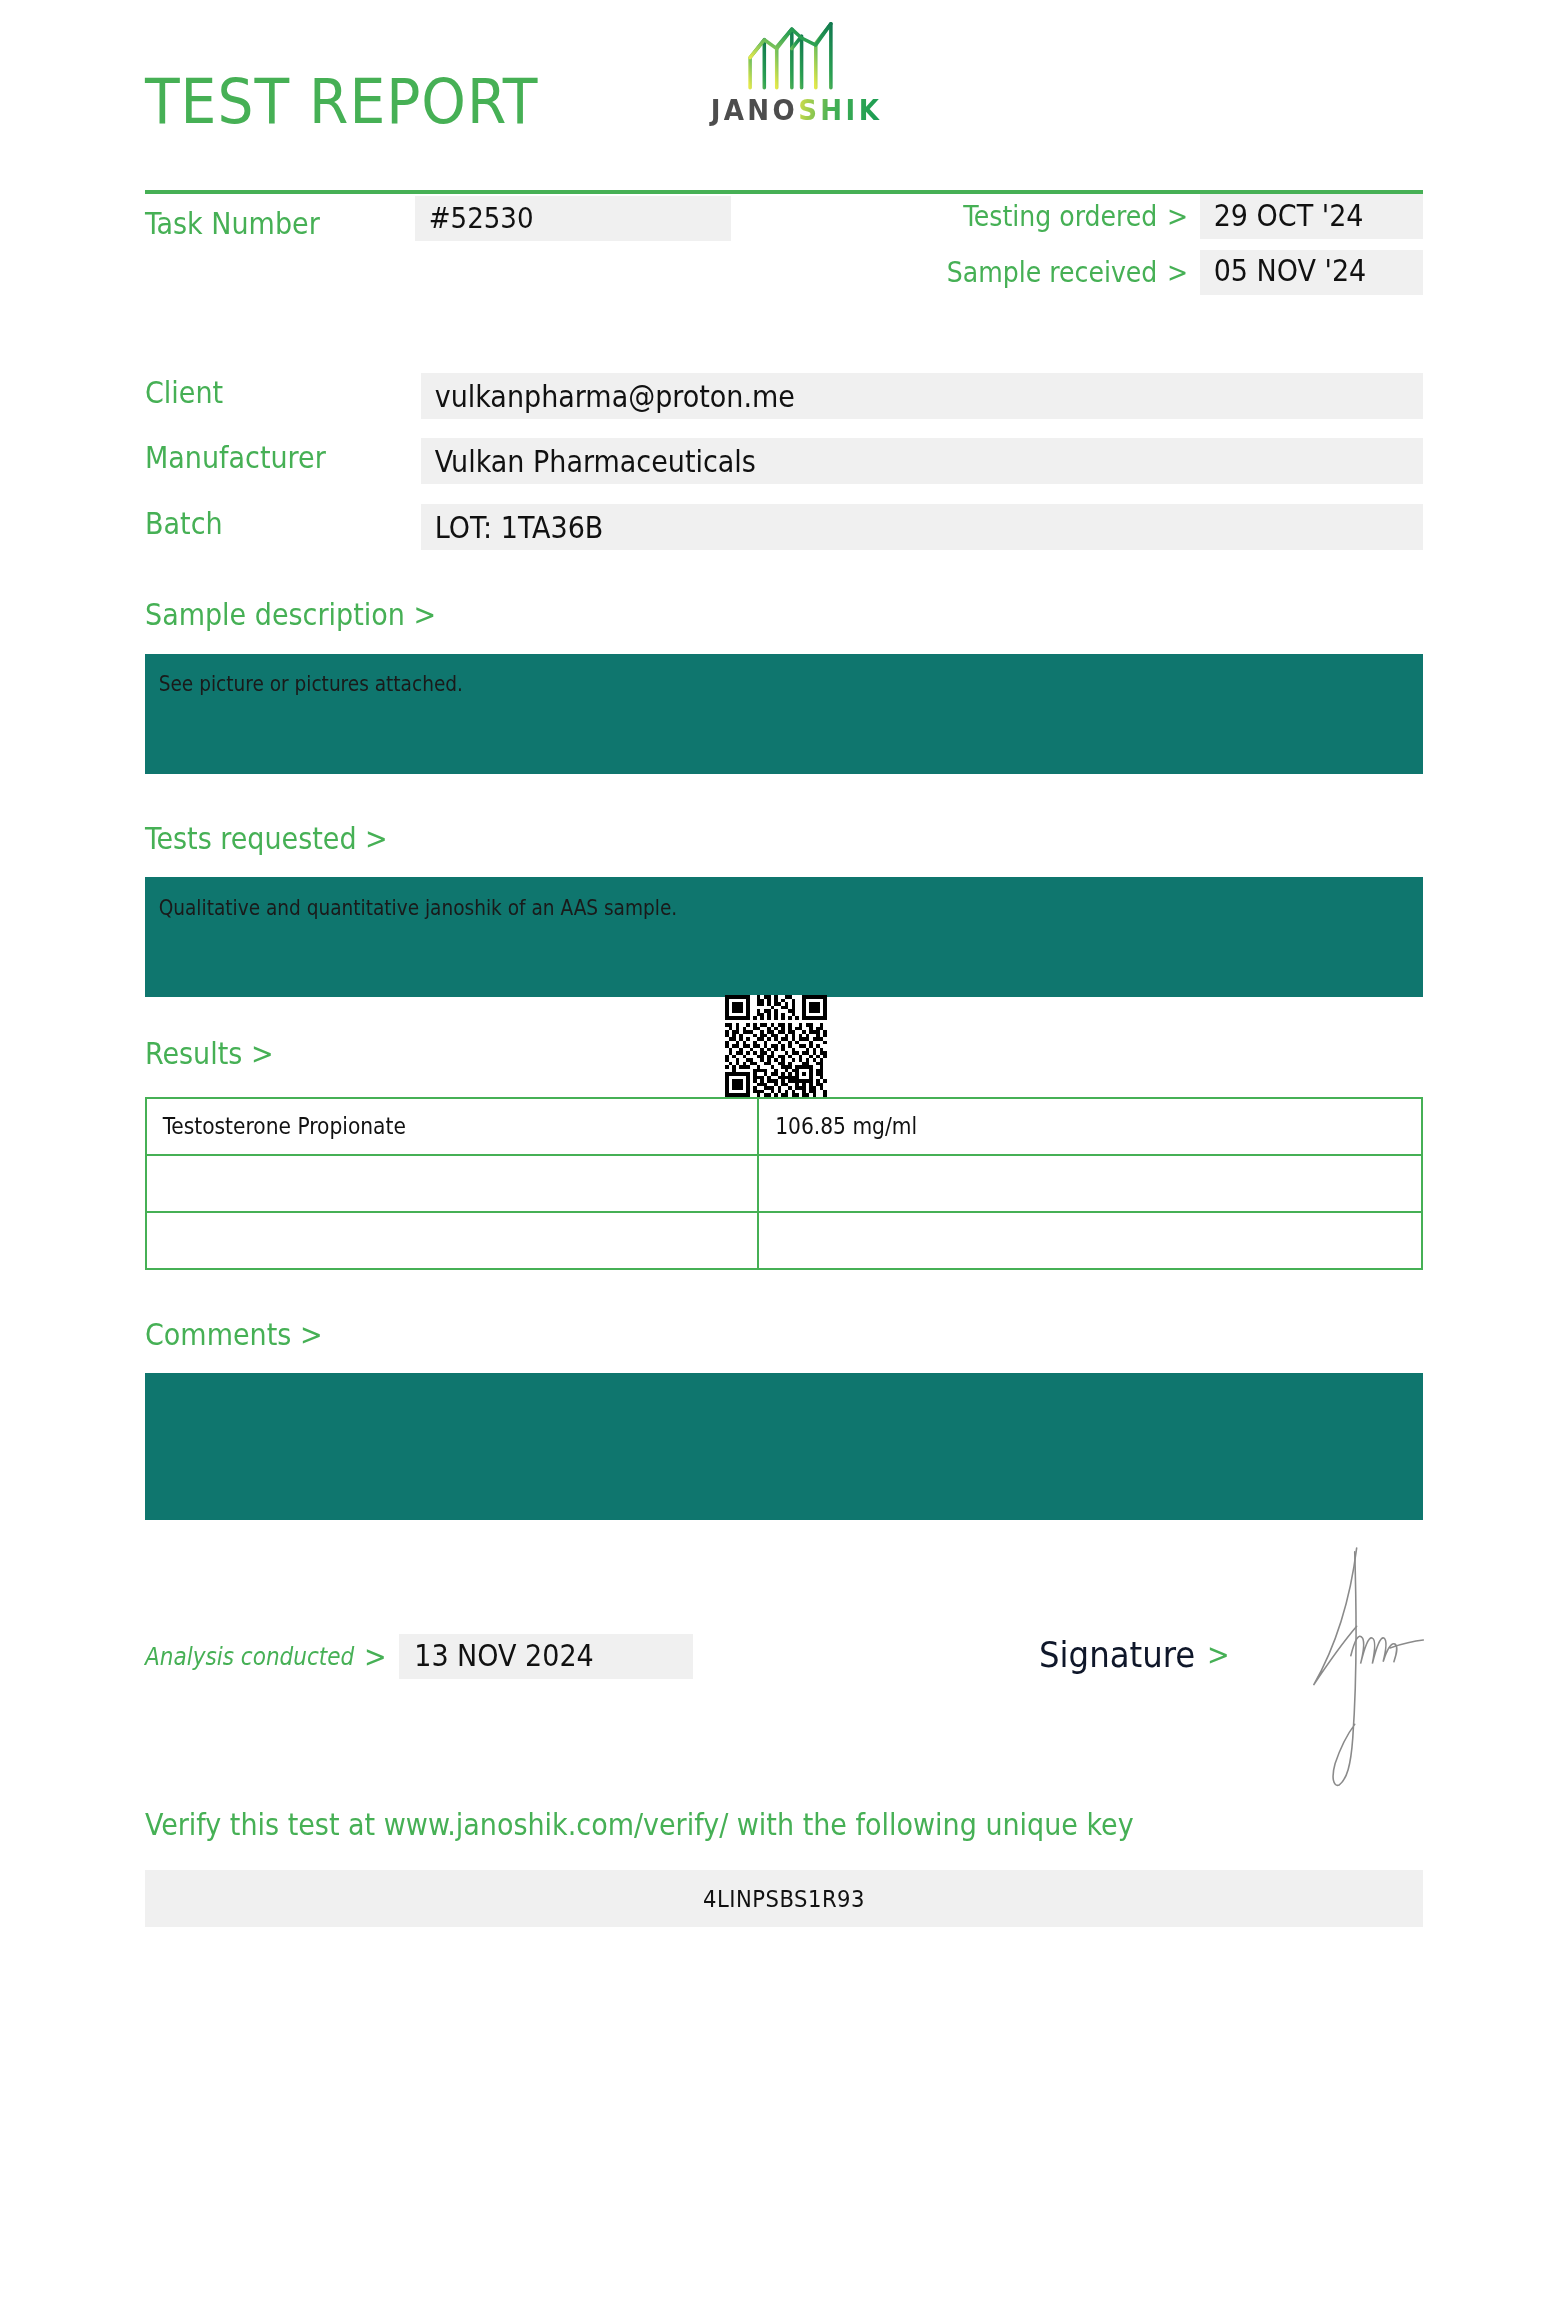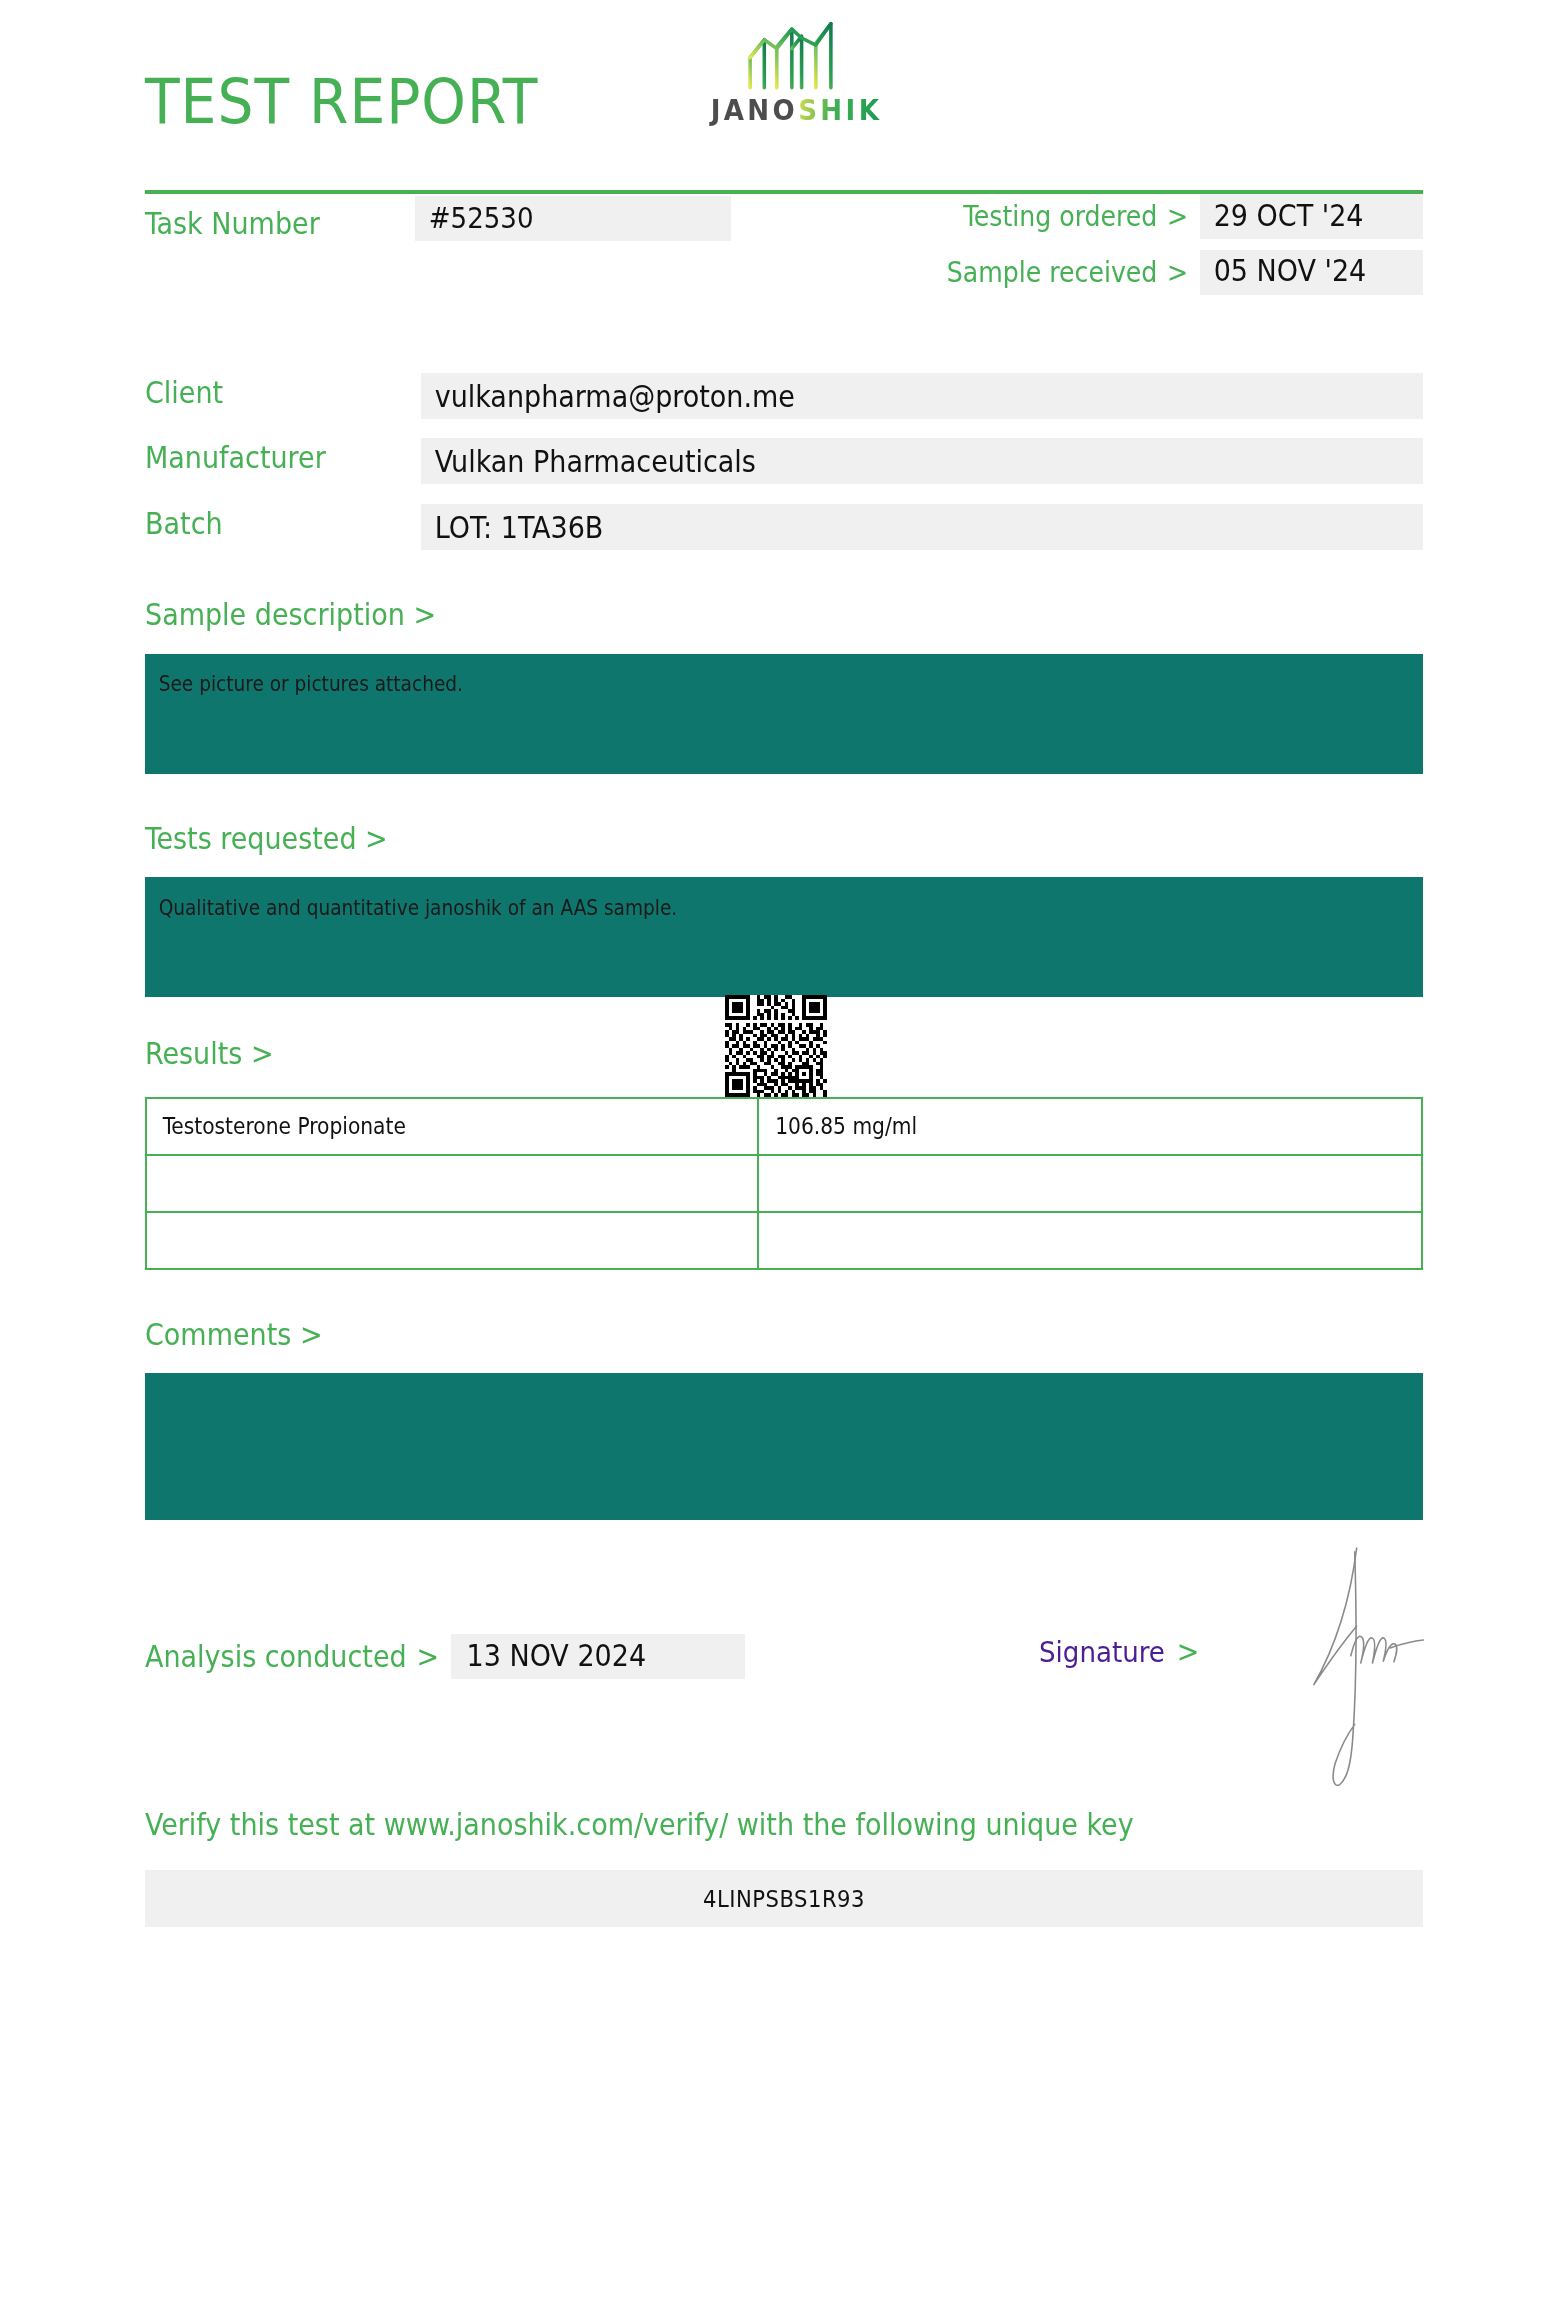--- a/index.html
+++ b/index.html
@@ -246,24 +246,25 @@
 
   .analysis {
     position: absolute;
     left: 0;
     top: 51px;
     display: flex;
     align-items: stretch;
     height: 45px;
   }
   .analysis-label {
-    font-size: 30px;
+    font-size: 24px;
     color: #46b055;
     align-self: center;
     white-space: nowrap;
+    font-style: italic;
   }
   .analysis-chev {
     font-size: 30px;
     color: #46b055;
     align-self: center;
     margin: 0 11.8px 0 9.8px;
   }
   .analysis-value {
     background: #f0f0f0;
     font-size: 30px;
@@ -275,22 +276,22 @@
   }
 
   .sign {
     position: absolute;
     left: 894px;
     top: 51px;
     display: flex;
     align-items: center;
   }
   .sign-label {
-    font-size: 29px;
-    color: #4c1d95;
+    font-size: 36px;
+    color: #0f172a;
     white-space: nowrap;
   }
   .sign-chev {
     font-size: 30px;
     color: #46b055;
     margin-left: 11.8px;
   }
   .signature-img {
     position: absolute;
     left: 1147px;

